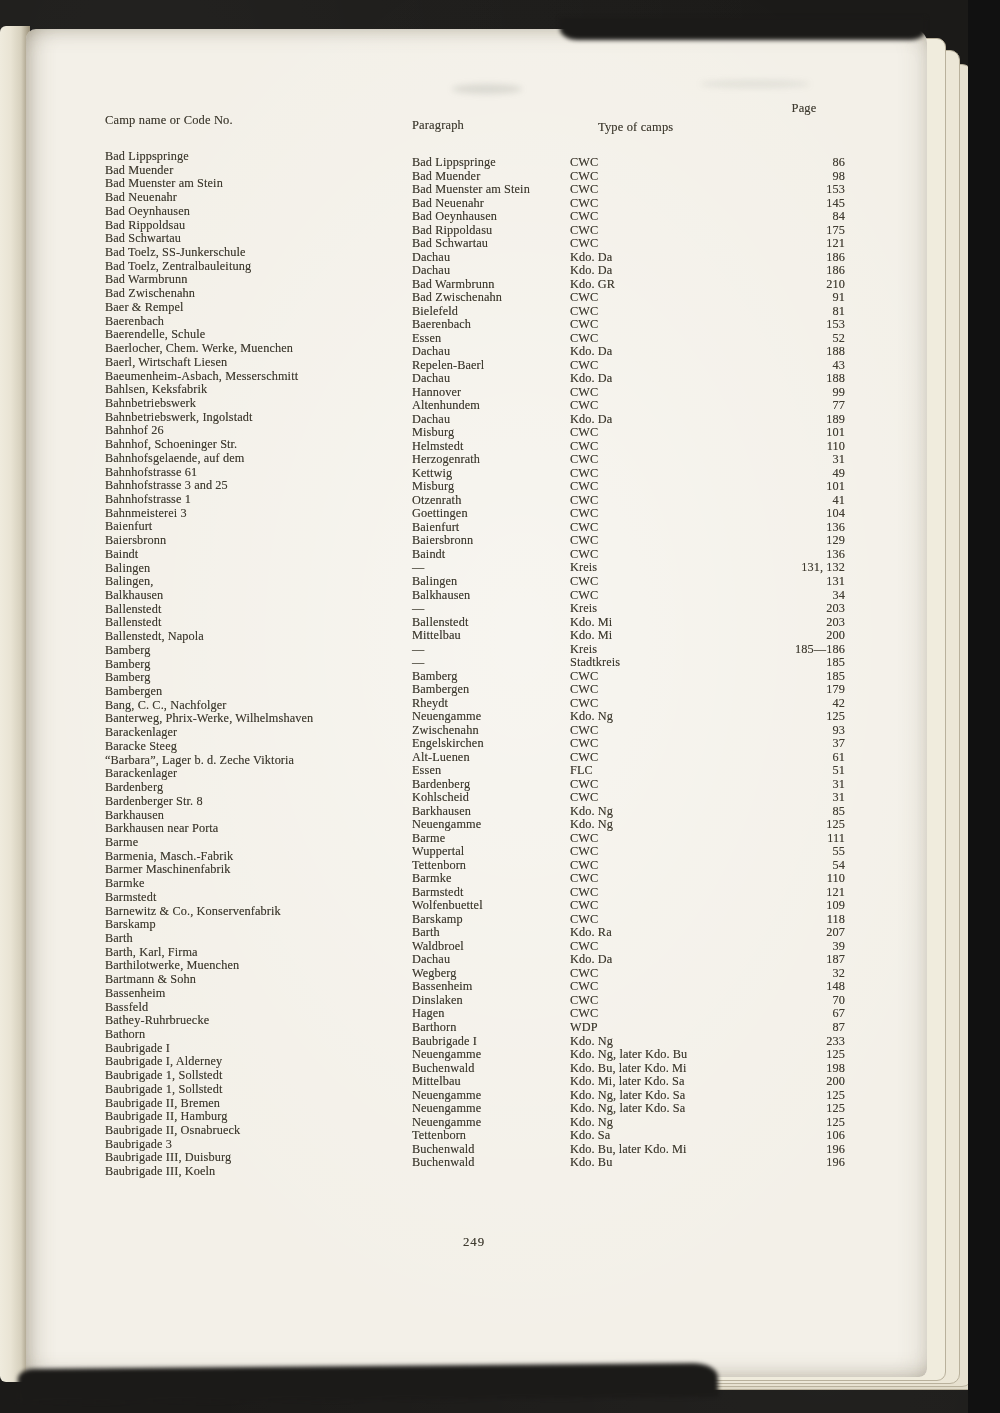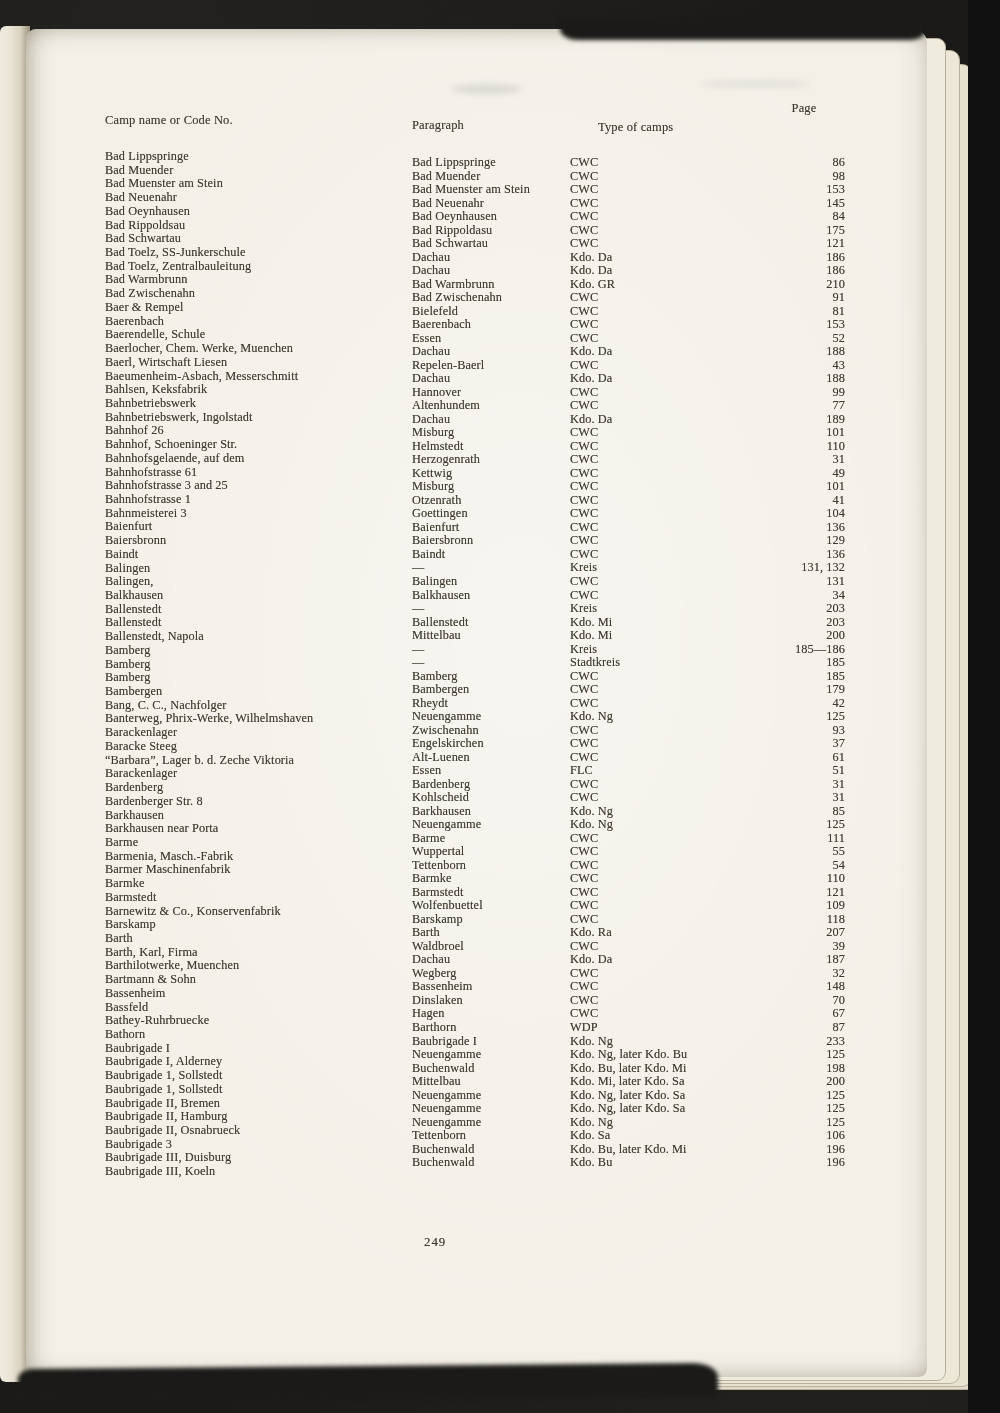--- a/index.html
+++ b/index.html
@@ -80,21 +80,21 @@
   .rgrid{
     position:absolute;left:386px;top:127px;
     display:grid;grid-template-columns:158px 200px 75px;
   }
   .cell{
     height:13.53px;line-height:13.53px;font-size:12.3px;white-space:nowrap;
     letter-spacing:0.1px;text-shadow:0 0 0.5px rgba(63,59,48,0.5);
   }
   .cpage{text-align:right;}
   .pgnum{
-    position:absolute;left:398px;top:1206px;width:100px;
+    position:absolute;left:398px;top:1206px;width:100px;text-align:center;
     font-size:12.8px;letter-spacing:1px;text-shadow:0 0 0.5px rgba(63,59,48,0.5);
   }
 </style>
 </head>
 <body>
 
 <div class="scene">
   <div class="facing"></div>
   <div class="sheet s5"></div>
   <div class="sheet s4"></div>

